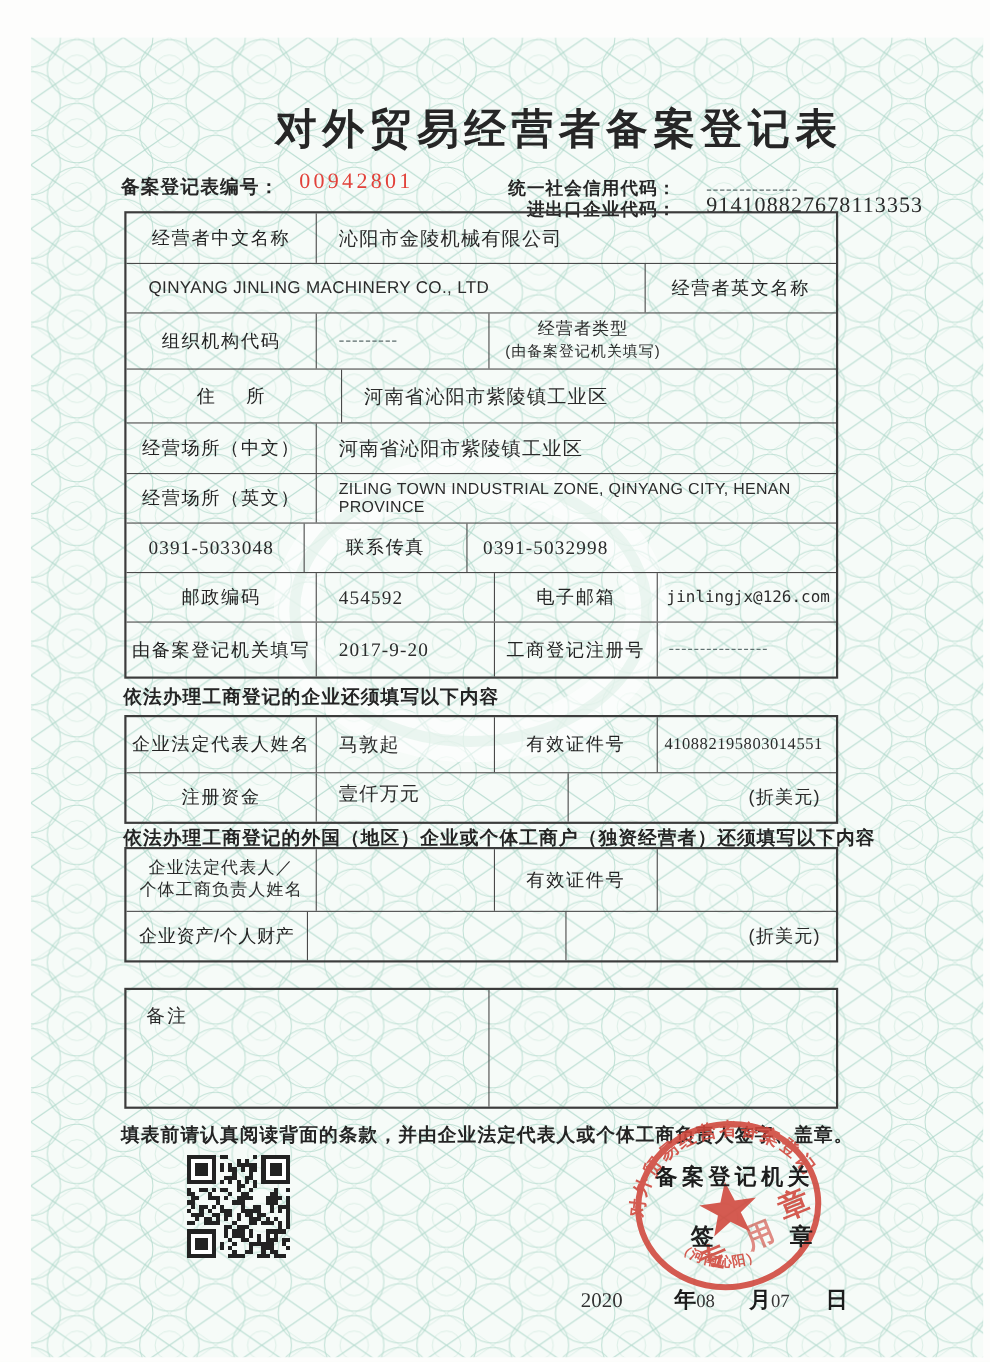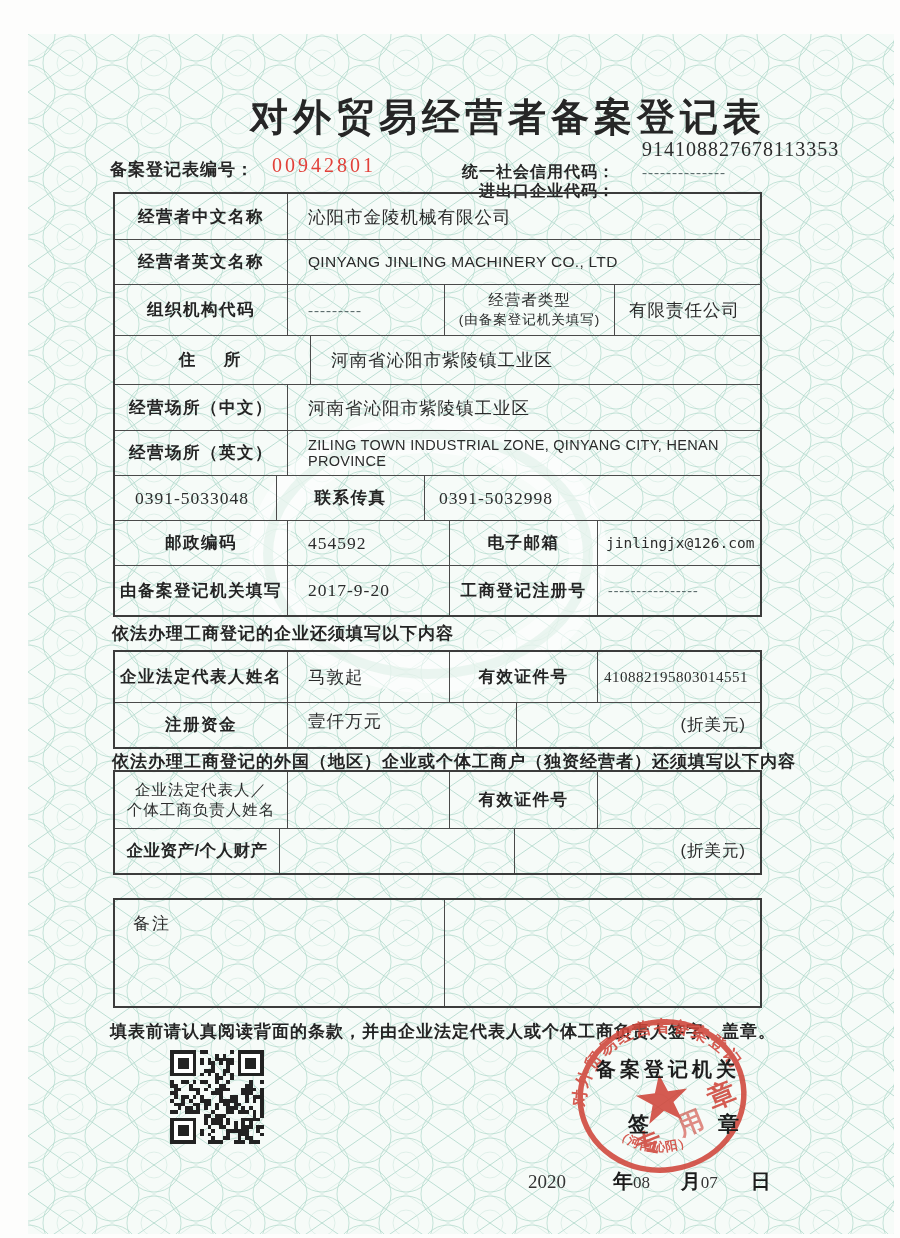--- a/index.html
+++ b/index.html
@@ -9,30 +9,30 @@
     background:#fdfdfc;
     font-family:"Liberation Sans", sans-serif;
     color:#2b2b2b;
   }
   .pattern-wrap { position:absolute; left:28px; top:34px; width:866px; height:1200px; z-index:0; }
   .abs { position:absolute; z-index:2; }
 
   .doc-title { font-size:38px; font-weight:bold; letter-spacing:5px; color:#262626; white-space:nowrap; }
   .label-bold { font-size:17px; font-weight:bold; color:#262626; letter-spacing:1px; white-space:nowrap; }
   .red-num { font-size:20px; color:#e2413a; letter-spacing:3px; font-family:"Liberation Serif", serif; }
-  .serif-val { font-family:"Liberation Serif", serif; color:#2b2b2b; }
+  .serif-val { font-family:"Liberation Serif", serif; color:#2b2b2b;margin-top:38px; }
   .code-line { text-align:right; line-height:19px; }
   .dash-val { color:#5a6a6a; letter-spacing:1px; font-family:"Liberation Serif", serif; }
 
   .tbl { position:absolute; border:2px solid #3c3c3c; background:transparent; z-index:2; }
   .trow { display:flex; border-top:1px solid #4a4a4a; }
   .trow:first-child { border-top:none; }
   .cell { display:flex; align-items:center; border-right:1px solid #4a4a4a; height:100%; }
   .cell:last-child { border-right:none; }
-  .lbl { justify-content:center; font-size:16.5px; letter-spacing:1.5px; color:#242424; text-align:left;font-weight:bold; }
+  .lbl { justify-content:center; font-size:16.5px; letter-spacing:1.5px; color:#242424; text-align:left; }
   .lbl2line { flex-direction:column; justify-content:center; line-height:20px; font-size:15.5px; letter-spacing:1px; text-align:center; }
   .val { justify-content:flex-start; padding-left:20px; font-size:17.5px; letter-spacing:1px; }
   .val-serif { font-family:"Liberation Serif", serif; }
   .val-en { font-size:15.5px; letter-spacing:0.3px; font-family:"Liberation Sans", sans-serif; }
   .val-mono { font-family:"DejaVu Sans Mono", monospace; font-size:14.5px; letter-spacing:0; }
   .note-right { justify-content:flex-end; padding-right:14px; font-size:16.5px; letter-spacing:1px; }
   .section-head { font-size:17px; font-weight:bold; letter-spacing:1px; color:#242424; white-space:nowrap; }
 
   .remark-lbl { align-self:flex-start; padding:12px 0 0 18px; font-size:17px; letter-spacing:2px; }
 
@@ -75,31 +75,30 @@
 </div>
 <div class="abs serif-val" style="left:642px; top:138px; font-size:20px; letter-spacing:1px;">914108827678113353</div>
 <div class="abs dash-val" style="left:642px; top:164px; font-size:15px;">--------------</div>
 
 <div class="tbl" style="left:113px; top:192px; width:649px;">
   <div class="trow" style="height:45px">
     <div class="cell lbl" style="width:173px">经营者中文名称</div>
     <div class="cell val val-serif" style="flex:1">沁阳市金陵机械有限公司</div>
   </div>
   <div class="trow" style="height:45px">
+    <div class="cell val val-en" style="flex:1">QINYANG JINLING MACHINERY CO., LTD</div>
     <div class="cell lbl" style="width:173px">经营者英文名称</div>
-    <div class="cell val val-en" style="flex:1">QINYANG JINLING MACHINERY CO., LTD</div>
   </div>
   <div class="trow" style="height:51px">
     <div class="cell lbl" style="width:173px">组织机构代码</div>
     <div class="cell val dash-val" style="width:157px; font-size:15px;">---------</div>
     <div class="cell lbl2line" style="width:170px">
       <span>经营者类型</span>
       <span style="font-size:13.5px">(由备案登记机关填写)</span>
     </div>
-    <div class="cell val val-serif" style="flex:1; padding-left:14px;">有限责任公司</div>
   </div>
   <div class="trow" style="height:49px">
     <div class="cell lbl" style="width:196px; letter-spacing:6px;">住　所</div>
     <div class="cell val val-serif" style="flex:1">河南省沁阳市紫陵镇工业区</div>
   </div>
   <div class="trow" style="height:46px">
     <div class="cell lbl" style="width:173px">经营场所（中文）</div>
     <div class="cell val val-serif" style="flex:1">河南省沁阳市紫陵镇工业区</div>
   </div>
   <div class="trow" style="height:45px">

